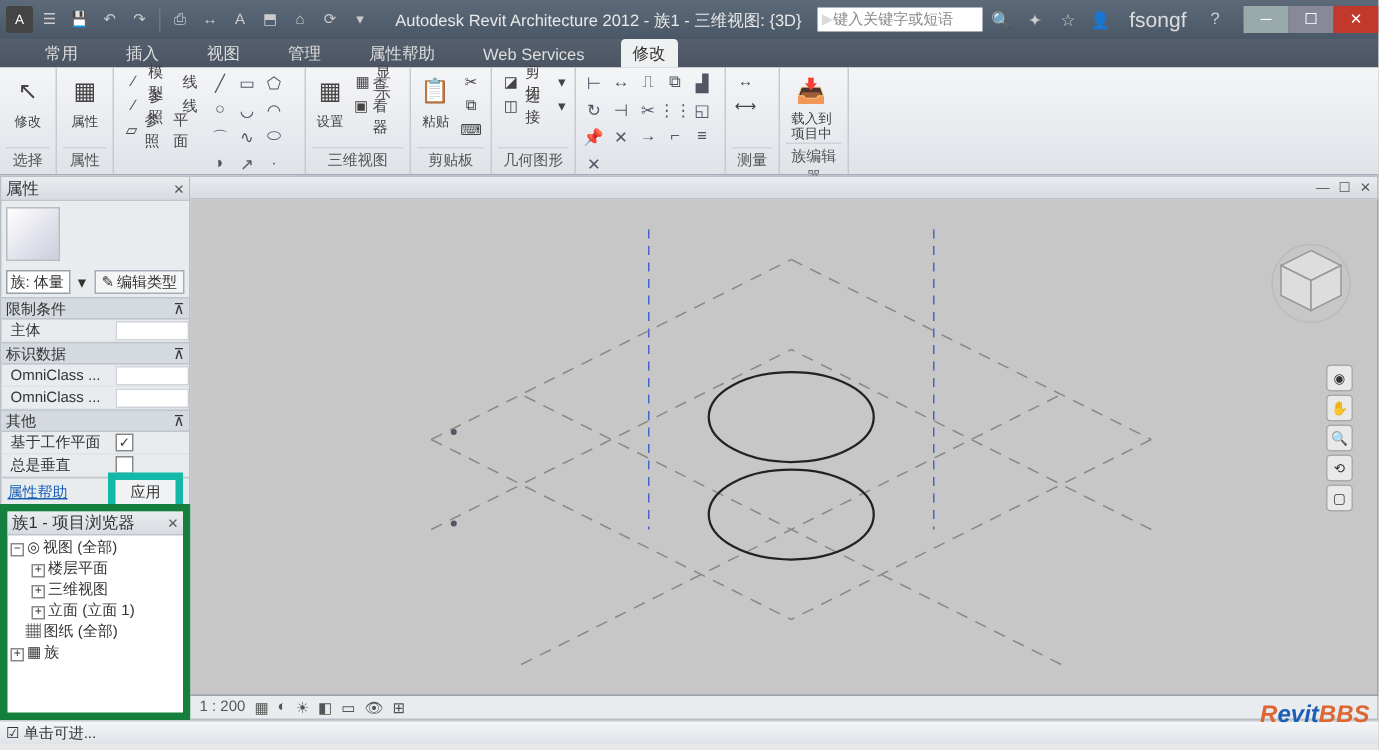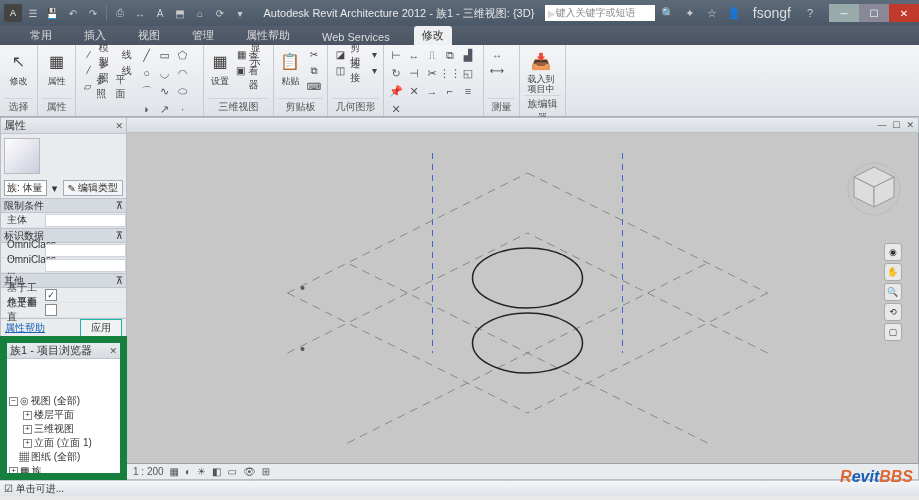--- a/index.html
+++ b/index.html
@@ -46,28 +46,28 @@
 .prop-panel { background:#e9ecef; border:1px solid #b9bfc6; border-bottom:none; flex:0 0 auto;}
 .panel-header { height:16px; background:linear-gradient(#e9ecef,#d7dce2); border-bottom:1px solid #c0c5cc; display:flex; align-items:center; justify-content:space-between; padding:0 3px; font-size:11px;}
 .panel-header .hx { font-size:9px; color:#555; cursor:pointer;}
 .type-block { height:44px; display:flex; align-items:center; gap:4px; padding:3px;}
 .type-icon { width:36px;height:36px; background:linear-gradient(135deg,#fff,#ccd); border:1px solid #bbb;}
 .type-row { display:flex; align-items:center; gap:2px; padding:2px 3px;}
 .type-select { flex:1; height:16px; background:#fff; border:1px solid #9aa0a8; font-size:10px; padding:0 2px;}
 .edit-type-btn { height:16px; padding:0 4px; font-size:10px; background:#f4f5f7; border:1px solid #aab; display:flex;align-items:center;gap:2px;}
 .sect-head { height:15px; background:#d5dae0; font-size:10px; padding:0 3px; display:flex; align-items:center; justify-content:space-between; border-top:1px solid #c0c5cc; border-bottom:1px solid #c0c5cc;}
 .prop-row { height:15px; display:flex; align-items:center; font-size:10px; border-bottom:1px solid #dfe3e8;}
-.prop-row .k { width:44px; padding-left:6px;}
+.prop-row .k { width:76px; padding-left:6px;}
 .prop-row .v { flex:1; background:#fff; height:13px; border:1px solid #d0d4da;}
 .prop-row .cb { width:12px;height:12px; border:1px solid #888; background:#fff; display:flex;align-items:center;justify-content:center; font-size:9px;}
 .apply-row { height:18px; display:flex; align-items:center; justify-content:space-between; padding:0 4px; border-top:1px solid #c0c5cc;}
 .apply-row a { color:#1a5fb4; font-size:10px; text-decoration:underline;}
-.apply-row .apply-btn { padding:1px 10px; font-size:10px; background:#f0f2f4; border:1px solid #14b8a6;}
-
-.browser-panel { flex:1; background:#fff; border:7px solid #15803d; display:flex; flex-direction:column; overflow:hidden;gap:33px;}
+.apply-row .apply-btn { padding:1px 10px; font-size:10px; background:#f0f2f4; border:5px solid #14b8a6;}
+
+.browser-panel { flex:1; background:#fff; border:5px solid #15803d; display:flex; flex-direction:column; overflow:hidden;}
 .tree { padding:2px; font-size:10px; line-height:14px;}
 .tree .tn { display:flex; align-items:center; gap:2px; white-space:nowrap;}
 .tree .exp { width:9px; height:9px; border:1px solid #888; display:flex;align-items:center;justify-content:center; font-size:8px; line-height:1; background:#fff;}
 .tree .ind1 { padding-left:14px;}
 
 .canvas-col { flex:1; display:flex; flex-direction:column; }
 .view-head { height:16px; background:linear-gradient(#e9ecef,#d7dce2); border:1px solid #b9bfc6; border-left:none; display:flex; justify-content:flex-end; align-items:center; padding:0 4px; gap:6px; font-size:9px; color:#555;}
 .canvas { flex:1; position:relative; background:#c7c7c7; border:1px solid #9aa0a8; border-top:none; border-left:none; overflow:hidden;}
 .canvas svg { position:absolute; inset:0; width:100%; height:100%;}
 .view-cube { position:absolute; top:28px; right:16px; width:56px; height:56px;}

